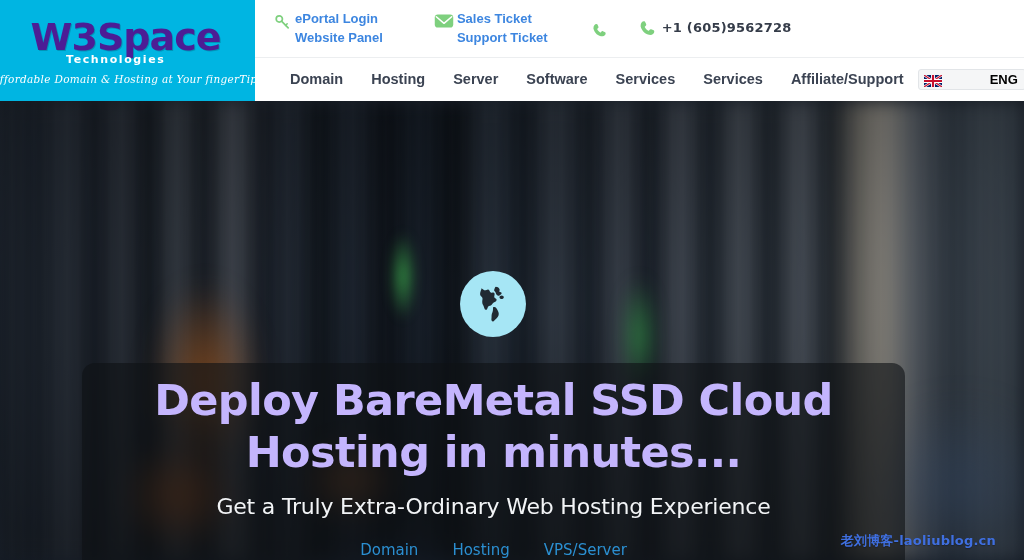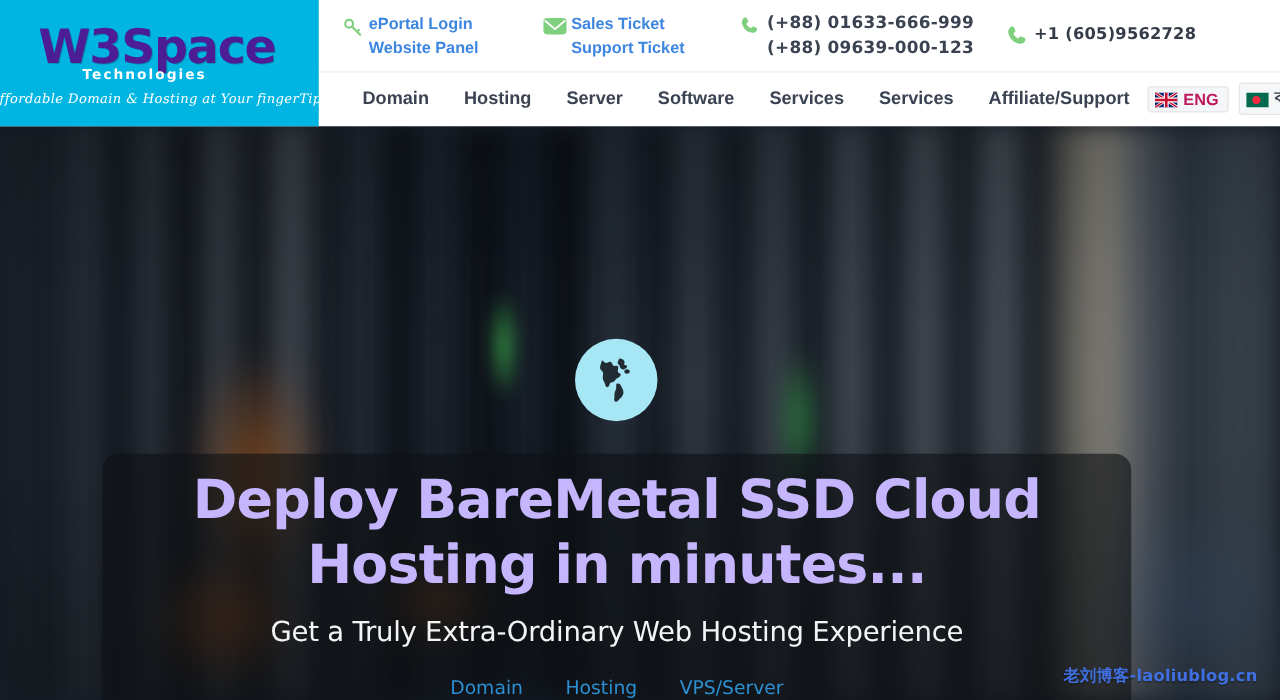--- a/index.html
+++ b/index.html
@@ -103,21 +103,21 @@
   }
   .nav-item:last-of-type { margin-right:14px; }
   .lang-btn {
     display:inline-flex; align-items:center;
     background:#f5f6f7; border:1px solid #e2e5e8;
     border-radius:3px; padding:2px 7px 2px 5px;
     margin-right:8px; cursor:pointer;
   }
   .lang-btn .flag { width:18px; height:12px; margin-right:5px; display:block; }
   .lang-btn .lbl { font-size:13px; font-weight:bold; }
-  .lang-eng .lbl { color:#be185d; }
+  .lang-eng .lbl { color:#000000;margin-left:43px; }
   .lang-bn .lbl { color:#2e3644; font-family:"DejaVu Sans", sans-serif; font-size:12.5px; }
 
   
   .hero {
     position:absolute; left:0; top:101px;
     width:1024px; height:459px;
     overflow:hidden;
     background:#1b2430;
   }
   .hero-bg { position:absolute; inset:0; }
@@ -238,21 +238,21 @@
   .hero-links {
     margin-top:22px; display:flex; gap:34px;
     align-items:center; justify-content:center;
   }
   .hero-links a {
     color:#2b8fd1; font-size:15px; text-decoration:none;
     font-family:"DejaVu Sans", sans-serif;
   }
 
   .watermark {
-    position:absolute; right:18px; bottom:10px;
+    position:absolute; right:28px; bottom:10px;
     z-index:6;
     font-family:"DejaVu Sans", sans-serif;
     font-size:13px; font-weight:bold;
     color:#3f6fe0;
     letter-spacing:0.2px;
     text-shadow:0 1px 1px rgba(0,0,0,0.25);
     white-space:nowrap;
   }
 </style>
 </head>
@@ -301,24 +301,20 @@
           </div>
         </div>
 
         <div class="gap-b"></div>
 
         <div class="contact-item">
           <div class="contact-icon">
             <svg width="17" height="17" viewBox="0 0 24 24">
               <path d="M6.2 2.8c1 0 1.5.5 1.9 1.5l1 2.4c.3.8.1 1.4-.5 1.9l-1 .8c-.3.3-.4.6-.2 1 .9 1.9 2.4 3.4 4.3 4.3.4.2.7.1 1-.2l.8-1c.5-.6 1.1-.8 1.9-.5l2.4 1c1 .4 1.5.9 1.5 1.9 0 2.3-1.9 4.2-4.2 4.2C8.2 20.1 3.9 15.8 2 9.1 2 5 4 2.8 6.2 2.8z" fill="#7ed07e"></path>
             </svg>
-          </div>
-          <div class="contact-lines phone-lines">
-            <span>(+88) 01633-666-999</span>
-            <span>(+88) 09639-000-123</span>
           </div>
         </div>
 
         <div class="gap-c"></div>
 
         <div class="contact-item">
           <div class="contact-icon" style="padding-top:0;">
             <svg width="19" height="19" viewBox="0 0 24 24">
               <path d="M6.2 2.8c1 0 1.5.5 1.9 1.5l1 2.4c.3.8.1 1.4-.5 1.9l-1 .8c-.3.3-.4.6-.2 1 .9 1.9 2.4 3.4 4.3 4.3.4.2.7.1 1-.2l.8-1c.5-.6 1.1-.8 1.9-.5l2.4 1c1 .4 1.5.9 1.5 1.9 0 2.3-1.9 4.2-4.2 4.2C8.2 20.1 3.9 15.8 2 9.1 2 5 4 2.8 6.2 2.8z" fill="#7ed07e"></path>
             </svg>

